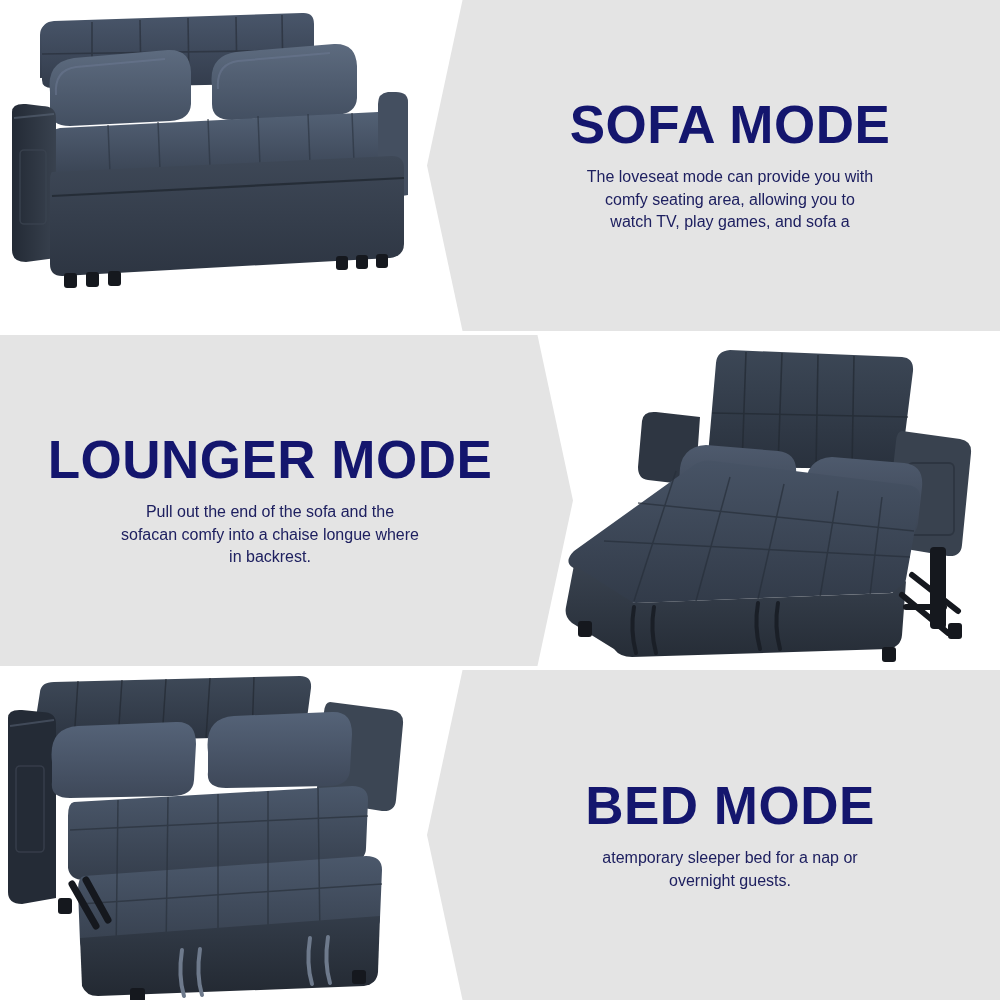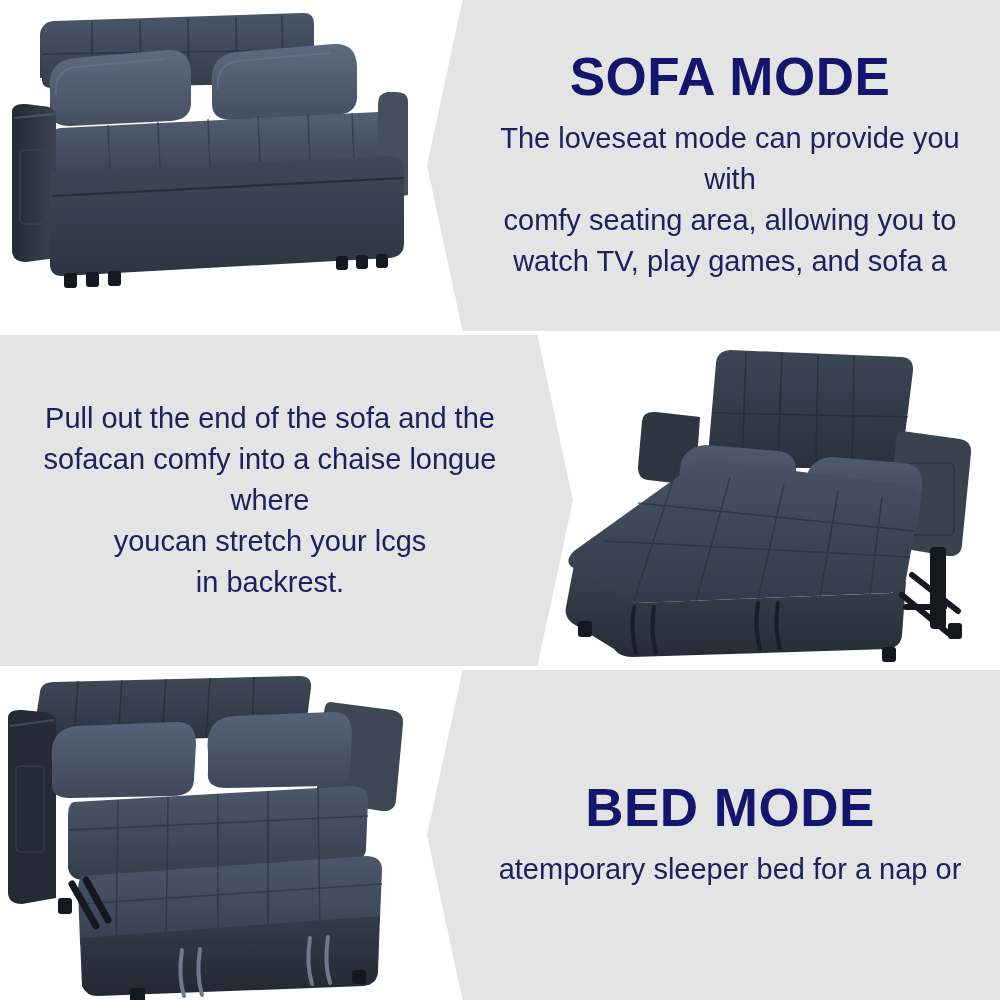--- a/index.html
+++ b/index.html
@@ -73,21 +73,21 @@
     font-size: 53px;
     font-weight: bold;
     letter-spacing: 0.5px;
     line-height: 1.04;
     margin: 0 0 14px 0;
     text-align: center;
     white-space: nowrap;
   }
   .body-text {
     color: #1e2060;
-    font-size: 29px;
+    font-size: 16px;
     line-height: 1.42;
     text-align: center;
     margin: 0;
   }
   .body-text span { display: block; }
 
   
   .photo {
     position: absolute;
     top: 0;
@@ -189,24 +189,24 @@
         <span>watch TV, play games, and sofa a</span>
       </p>
     </div>
   </section>
 
   <section class="panel panel-2">
 
     <div class="plate plate-left"></div>
 
     <div class="textblock tb-left">
+      <h2 class="heading">LOUNGER MODE</h2>
       <p class="body-text">
         <span>Pull out the end of the sofa and the</span>
         <span>sofacan comfy into a chaise longue where</span>
-        <span>youcan stretch your lcgs</span>
         <span>in backrest.</span>
       </p>
     </div>
 
     <div class="photo ph-right">
       <svg viewBox="0 0 470 331" preserveAspectRatio="xMidYMid meet" aria-hidden="true">
         <defs>
           <linearGradient id="p2back" x1="0" y1="0" x2="0" y2="1">
             <stop offset="0" stop-color="#3c4756"></stop>
               <stop offset="1" stop-color="#29313d"></stop>
@@ -352,17 +352,18 @@
           <rect x="130" y="318" width="15" height="14" rx="3"></rect>
           <rect x="352" y="300" width="14" height="14" rx="3"></rect>
         </g>
       </svg>
     </div>
 
     <div class="textblock tb-right">
       <h2 class="heading">BED MODE</h2>
       <p class="body-text">
         <span>atemporary sleeper bed for a nap or</span>
+        <span>overnight guests.</span>
       </p>
     </div>
   </section>
 
 </div>
 
 </body></html>

